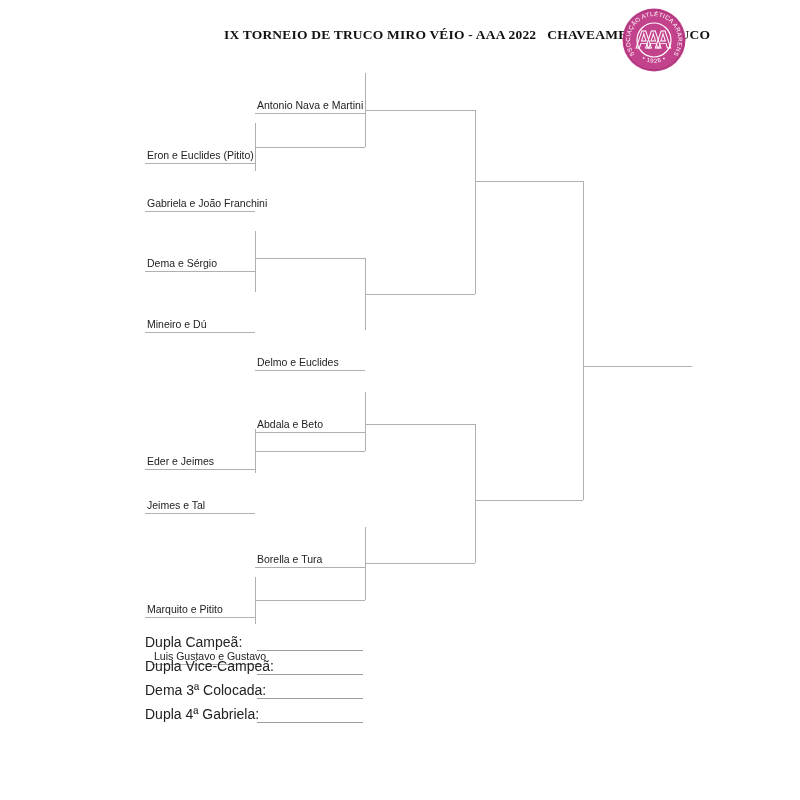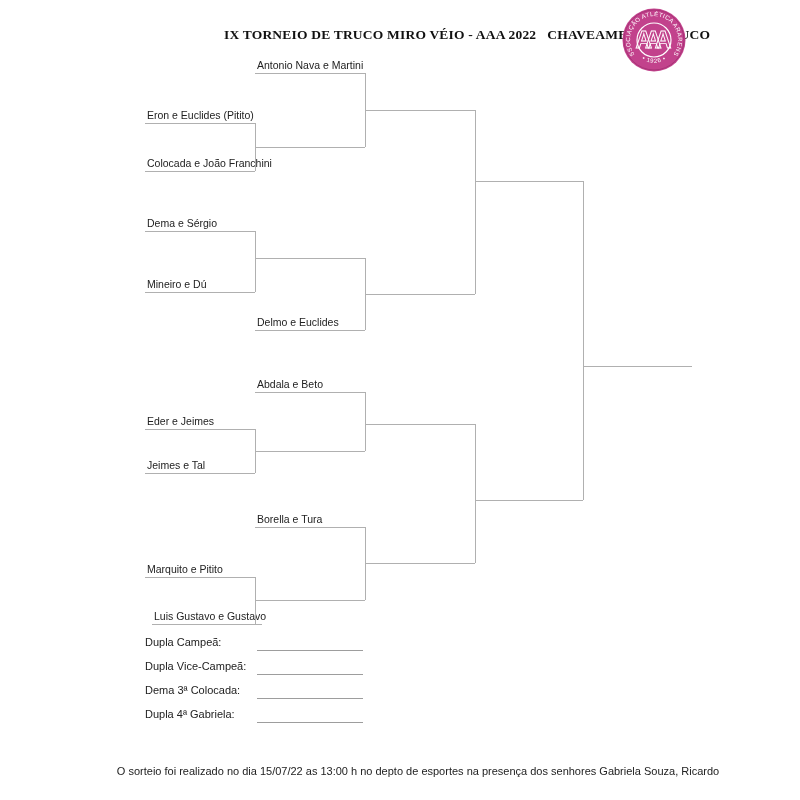--- a/index.html
+++ b/index.html
@@ -19,28 +19,28 @@
     position:absolute;left:224px;top:27px;white-space:nowrap;
     font-family:"Liberation Serif",serif;font-weight:bold;font-size:13.5px;
     letter-spacing:.2px;color:#111;
   }
   .title .sub{margin-left:11px;}
   .logo{position:absolute;left:620px;top:6px;width:68px;height:68px;}
   
   .slot{
     position:absolute;height:20px;width:110px;
     border-bottom:1px solid var(--line);
-    display:flex;align-items:flex-end;
+    display:flex;align-items:flex-end;margin-top:40px;
   }
   .slot span{
     font-size:10.5px;line-height:12px;padding:0 0 2px 2px;white-space:nowrap;color:#222;
   }
   .h{position:absolute;border-top:1px solid var(--line);height:0;}
   .v{position:absolute;border-left:1px solid var(--line);width:0;}
-  .plabel{position:absolute;left:145px;font-size:11px;line-height:12px;white-space:nowrap;color:#222;}
+  .plabel{position:absolute;left:145px;font-size:14px;line-height:12px;white-space:nowrap;color:#222;}
   .pline{position:absolute;left:257px;width:106px;border-top:1px solid var(--pline);height:0;}
   .footer{
     position:absolute;left:0;right:0;top:765px;text-align:center;
     font-size:11px;line-height:13px;color:#222;padding-left:36px;
   }
 </style>
 </head>
 <body>
 
 <div class="page">
@@ -66,21 +66,21 @@
     <text x="15.5" y="42" font-size="23" font-weight="bold" letter-spacing="-7" fill="none" stroke="#ffffff" stroke-width="0.9" font-family="Liberation Sans, sans-serif">AAA</text>
   </svg>
 
   <div class="slot" style="left:255px;top:53px">
       <span>Antonio Nava e Martini</span>
     </div>
   <div class="slot" style="left:145px;top:103px">
       <span>Eron e Euclides (Pitito)</span>
     </div>
   <div class="slot" style="left:145px;top:151px">
-      <span>Colocada e João Franchini</span>
+      <span>Gabriela e João Franchini</span>
     </div>
   <div class="slot" style="left:145px;top:211px">
       <span>Dema e Sérgio</span>
     </div>
   <div class="slot" style="left:145px;top:272px">
       <span>Mineiro e Dú</span>
     </div>
   <div class="slot" style="left:255px;top:310px">
       <span>Delmo e Euclides</span>
     </div>
@@ -130,16 +130,15 @@
   <div class="plabel" style="top:636px">Dupla Campeã:</div>
   <div class="pline" style="top:650px"></div>
   <div class="plabel" style="top:660px">Dupla Vice-Campeã:</div>
   <div class="pline" style="top:674px"></div>
   <div class="plabel" style="top:684px">Dema 3ª Colocada:</div>
   <div class="pline" style="top:698px"></div>
   <div class="plabel" style="top:708px">Dupla 4ª Gabriela:</div>
   <div class="pline" style="top:722px"></div>
 
   <div class="footer">
-    <div>O sorteio foi realizado no dia 15/07/22 as 13:00 h no depto de esportes na presença dos senhores Gabriela Souza, Ricardo</div>
   </div>
 
 </div>
 
 </body></html>

